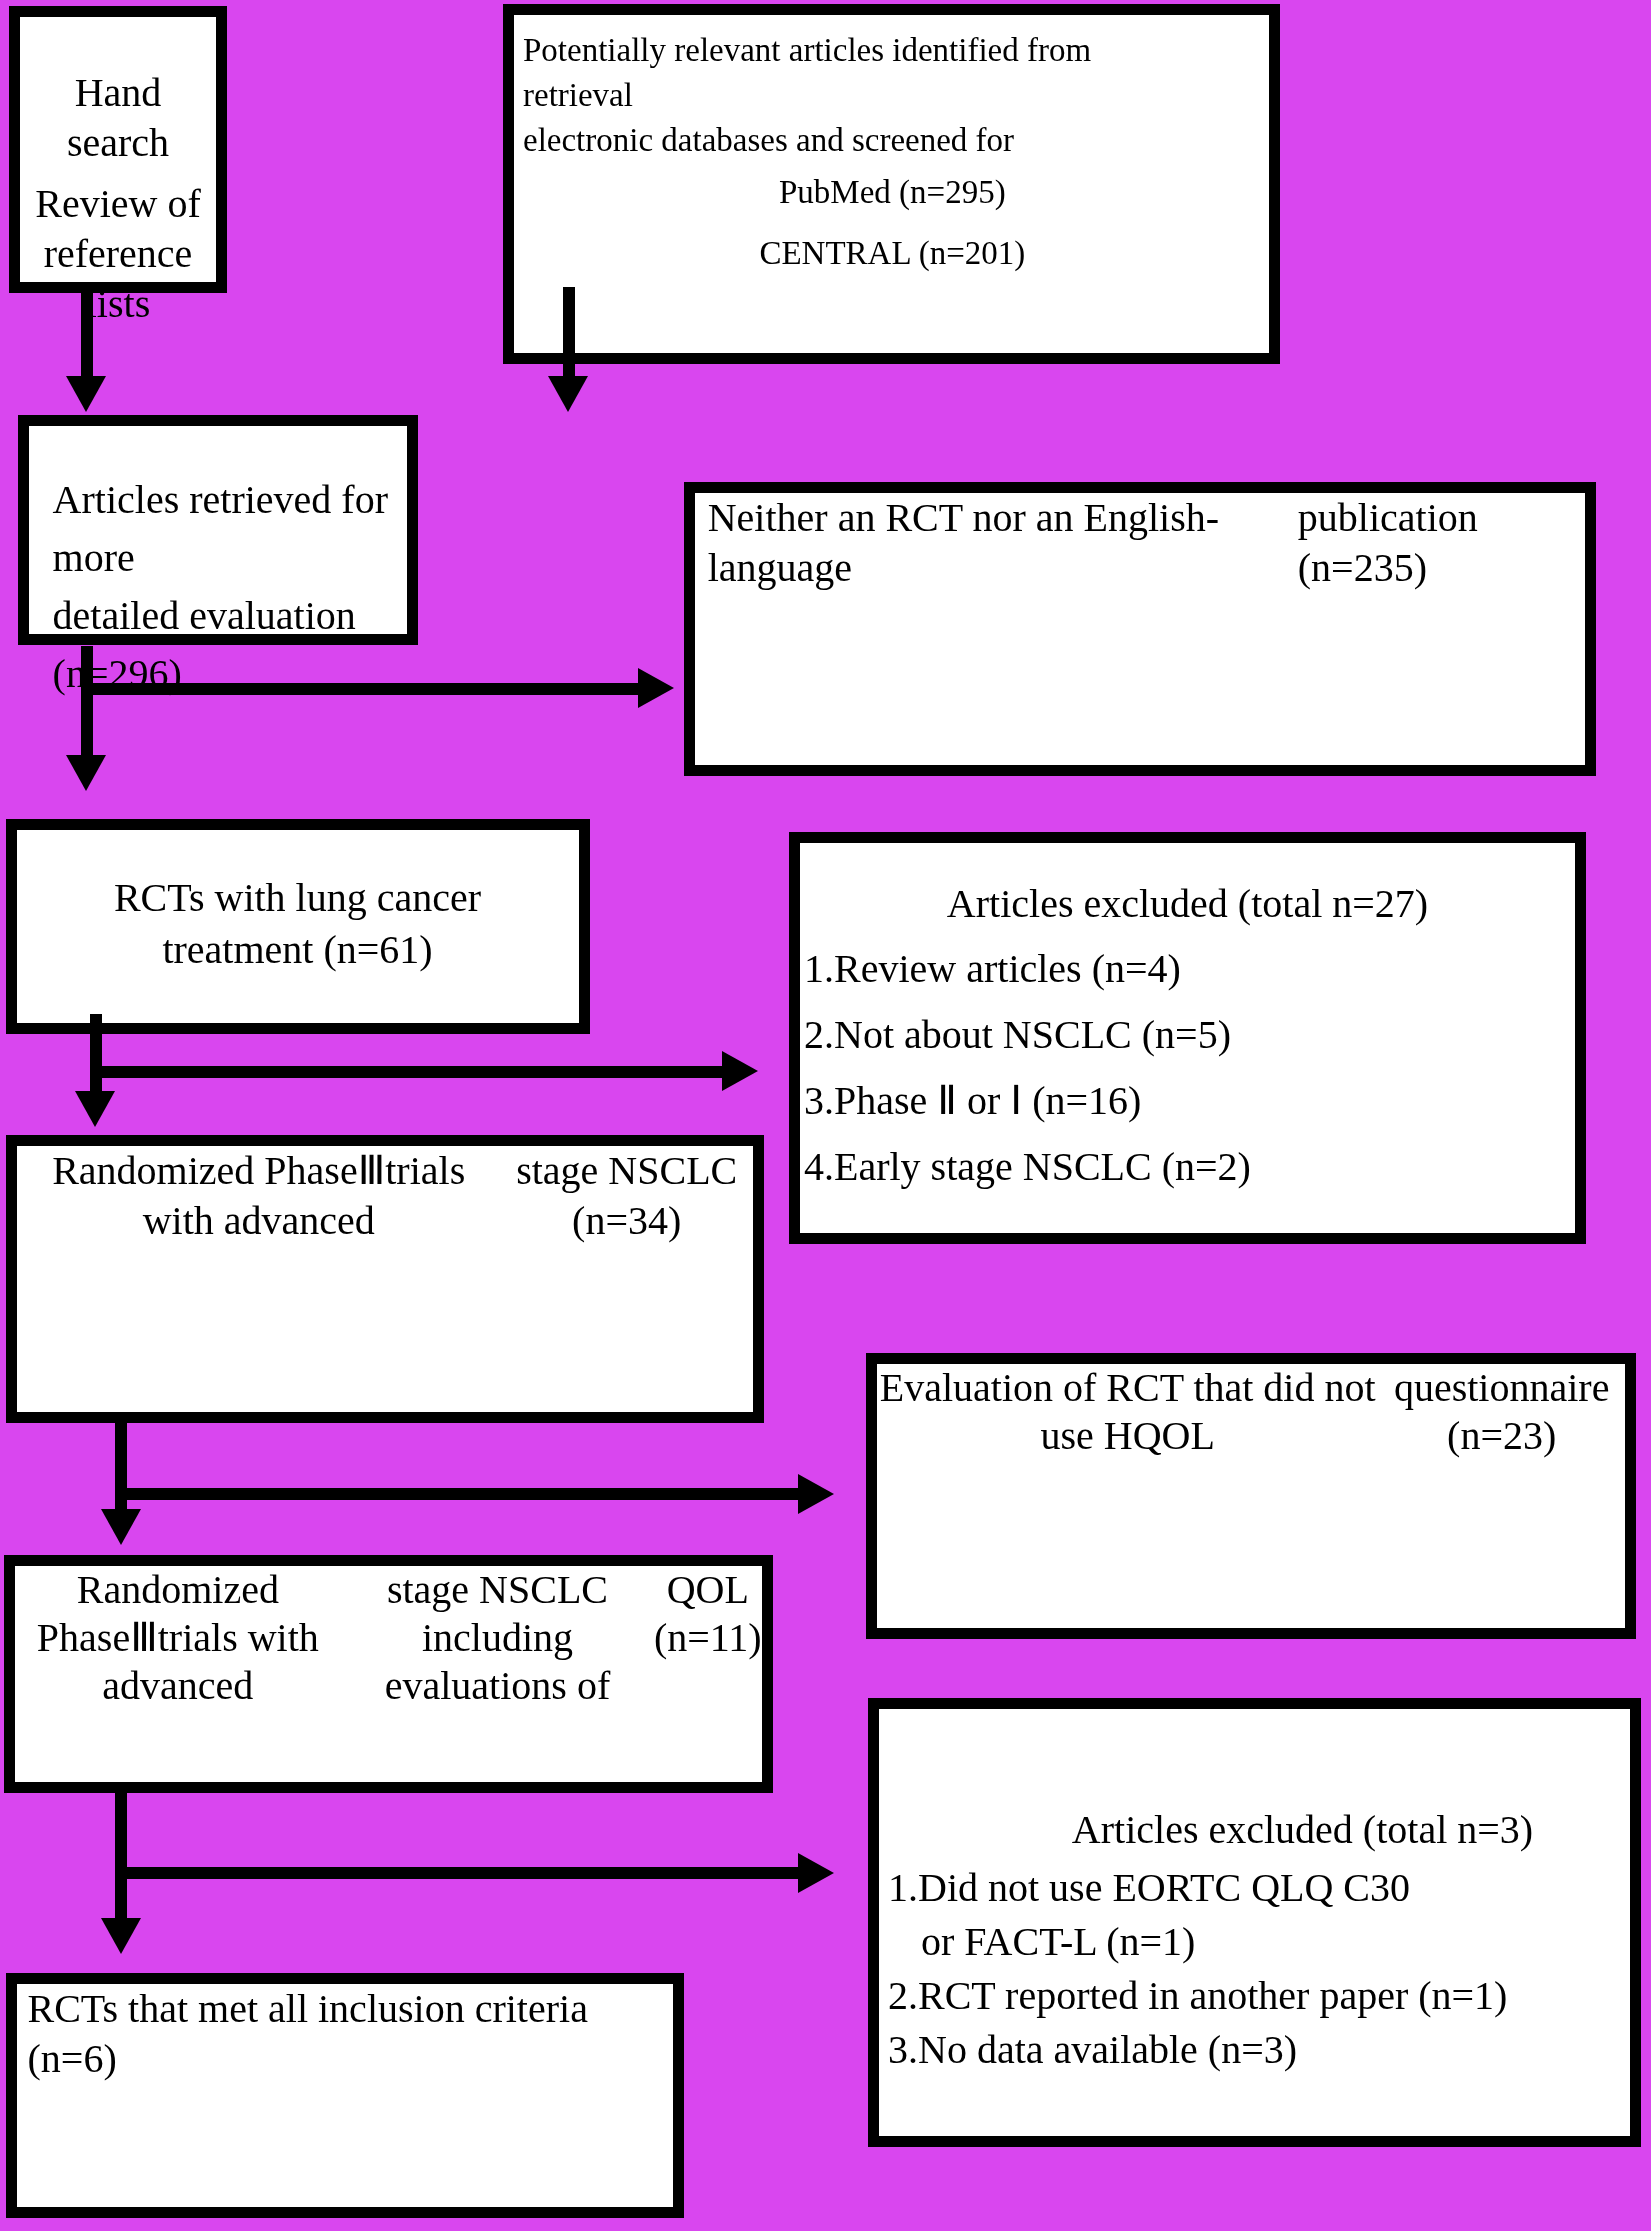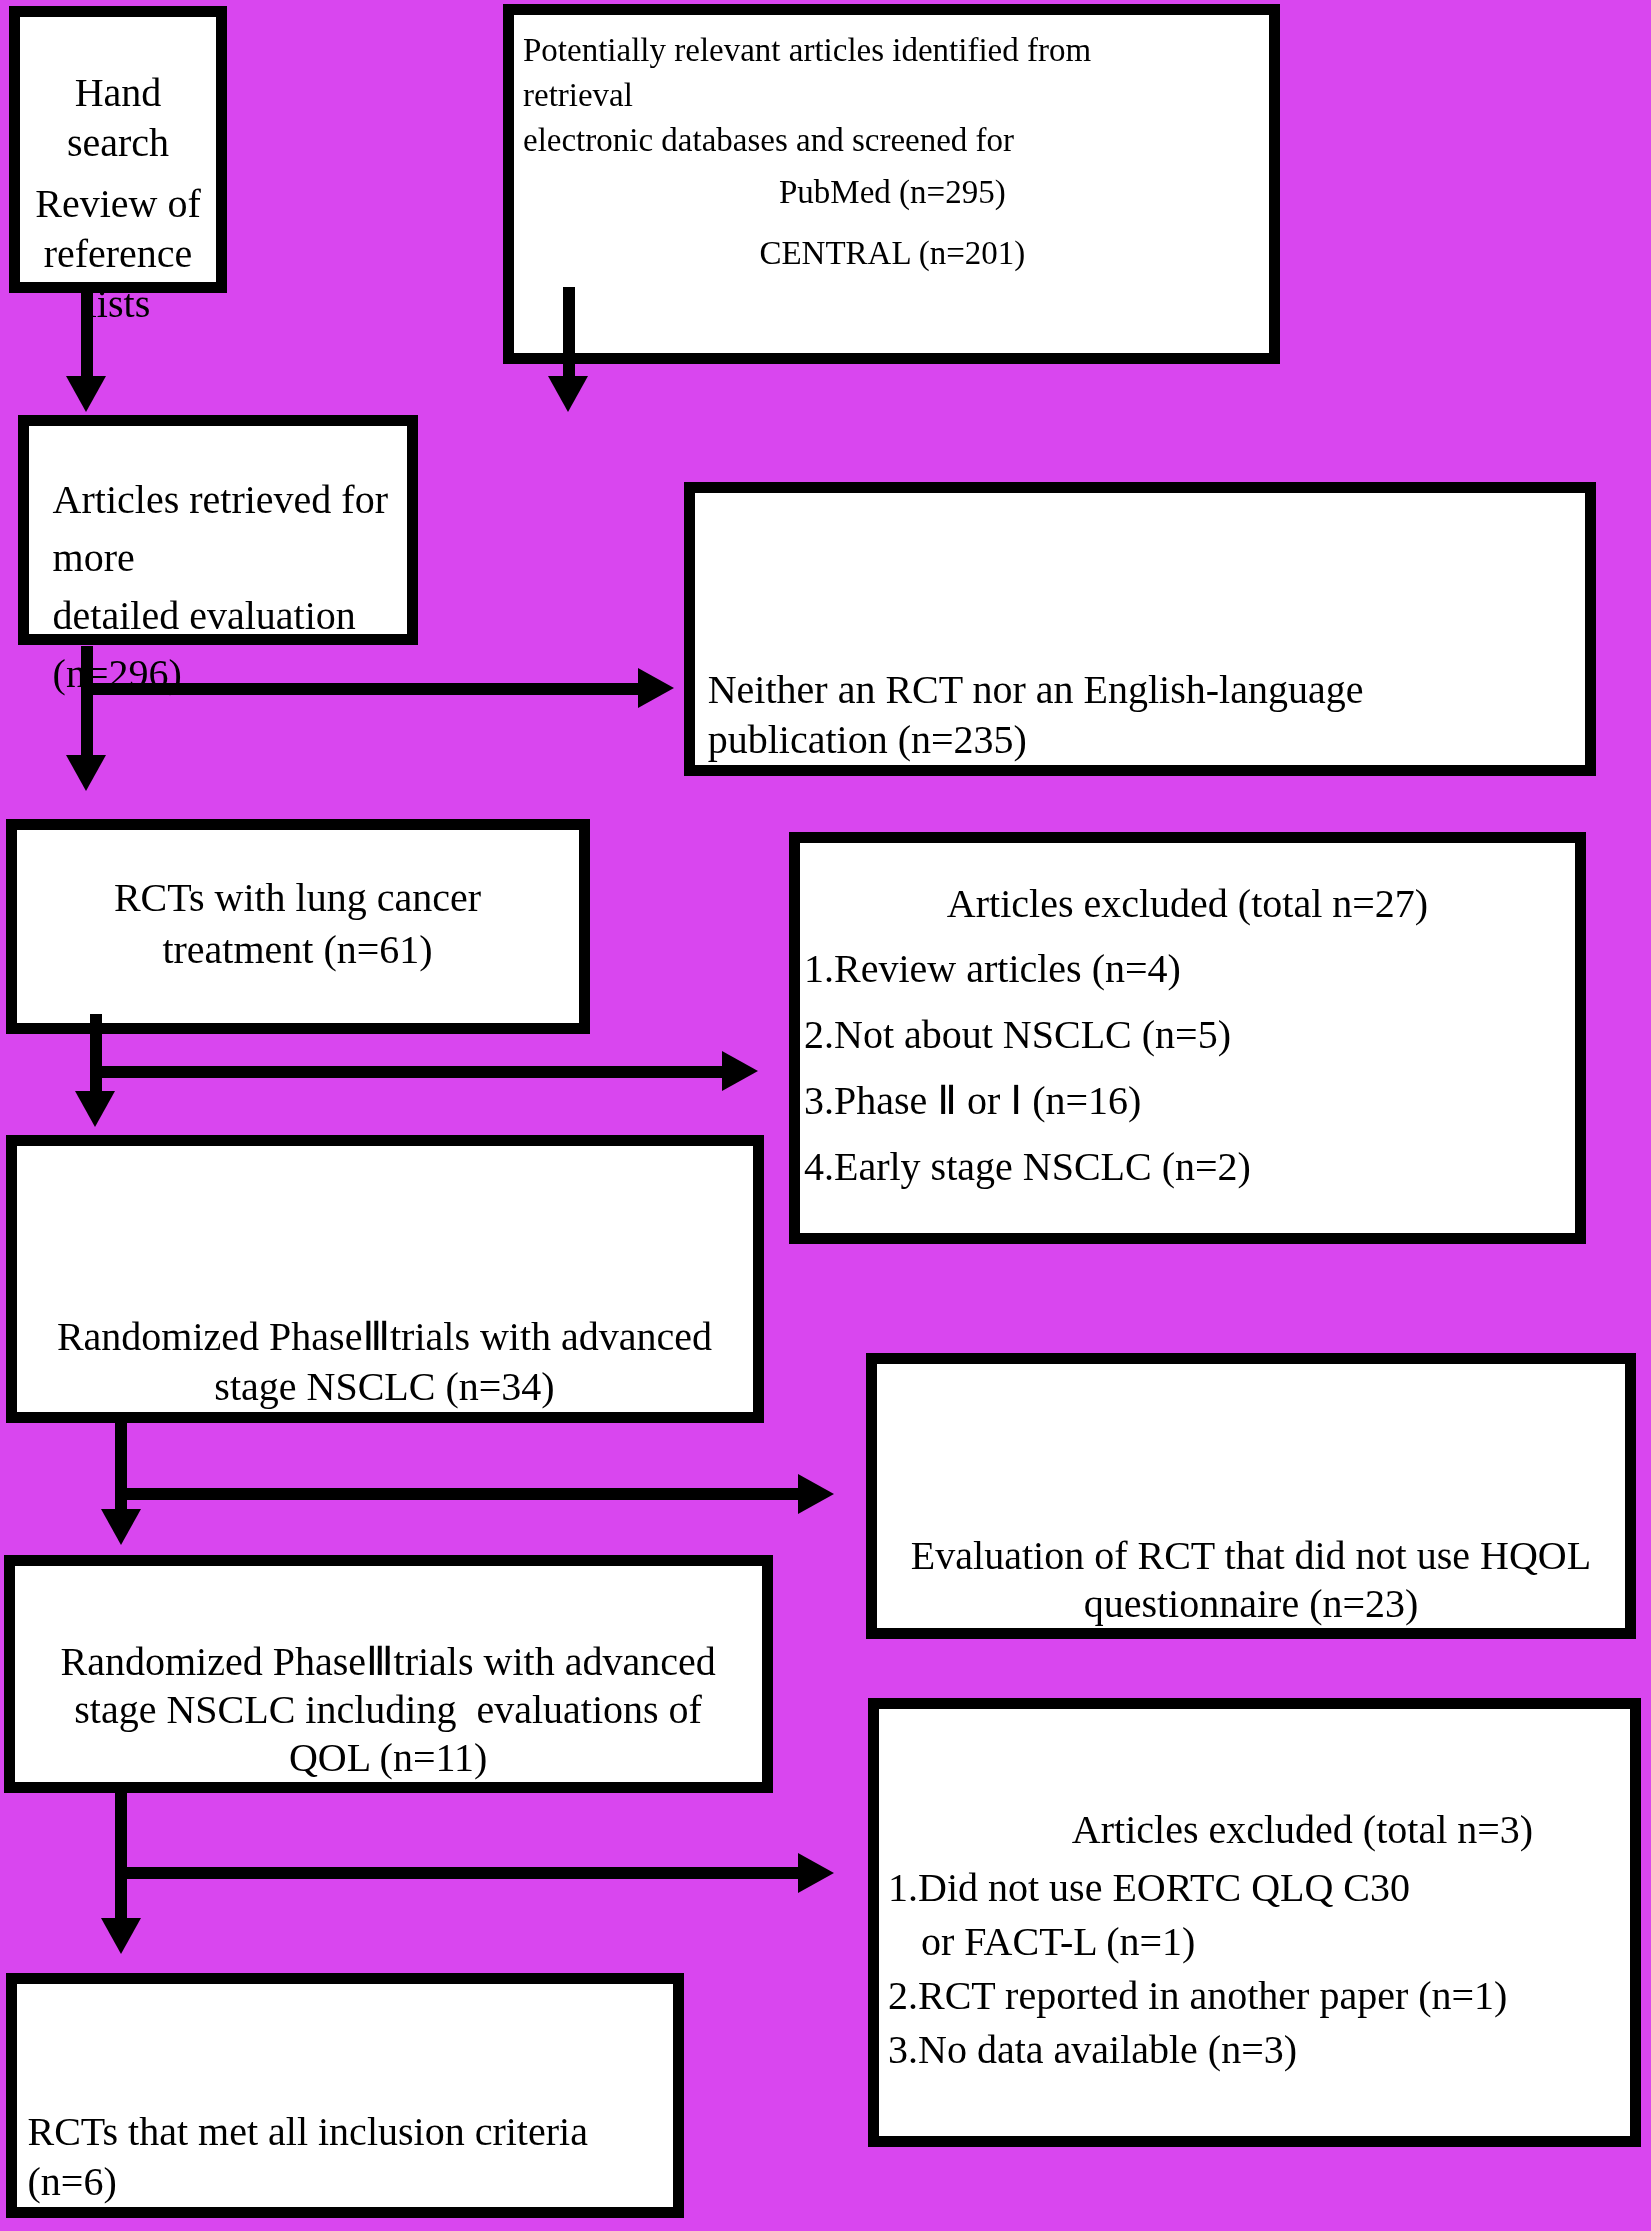--- a/index.html
+++ b/index.html
@@ -13,21 +13,21 @@
   }
   .box{
     position:absolute;
     box-sizing:border-box;
     border:11px solid #000000;
     background:#ffffff;
     font-size:40px;
     line-height:50px;
   }
   .center{text-align:center;}
-  .vcenter{display:flex;flex-direction:column;justify-content:flex-end;}
+  .vcenter{display:flex;flex-direction:row;justify-content:center;}
   .pre{white-space:pre-wrap;}
   .vl,.hl{position:absolute;background:#000000;}
   .vl{width:11.8px;}
   .hl{height:11.8px;}
   .ah-d{position:absolute;width:0;height:0;
     border-left:20px solid transparent;border-right:20px solid transparent;
     border-top:36px solid #000000;}
   .ah-r{position:absolute;width:0;height:0;
     border-top:20px solid transparent;border-bottom:20px solid transparent;
     border-left:36px solid #000000;}

